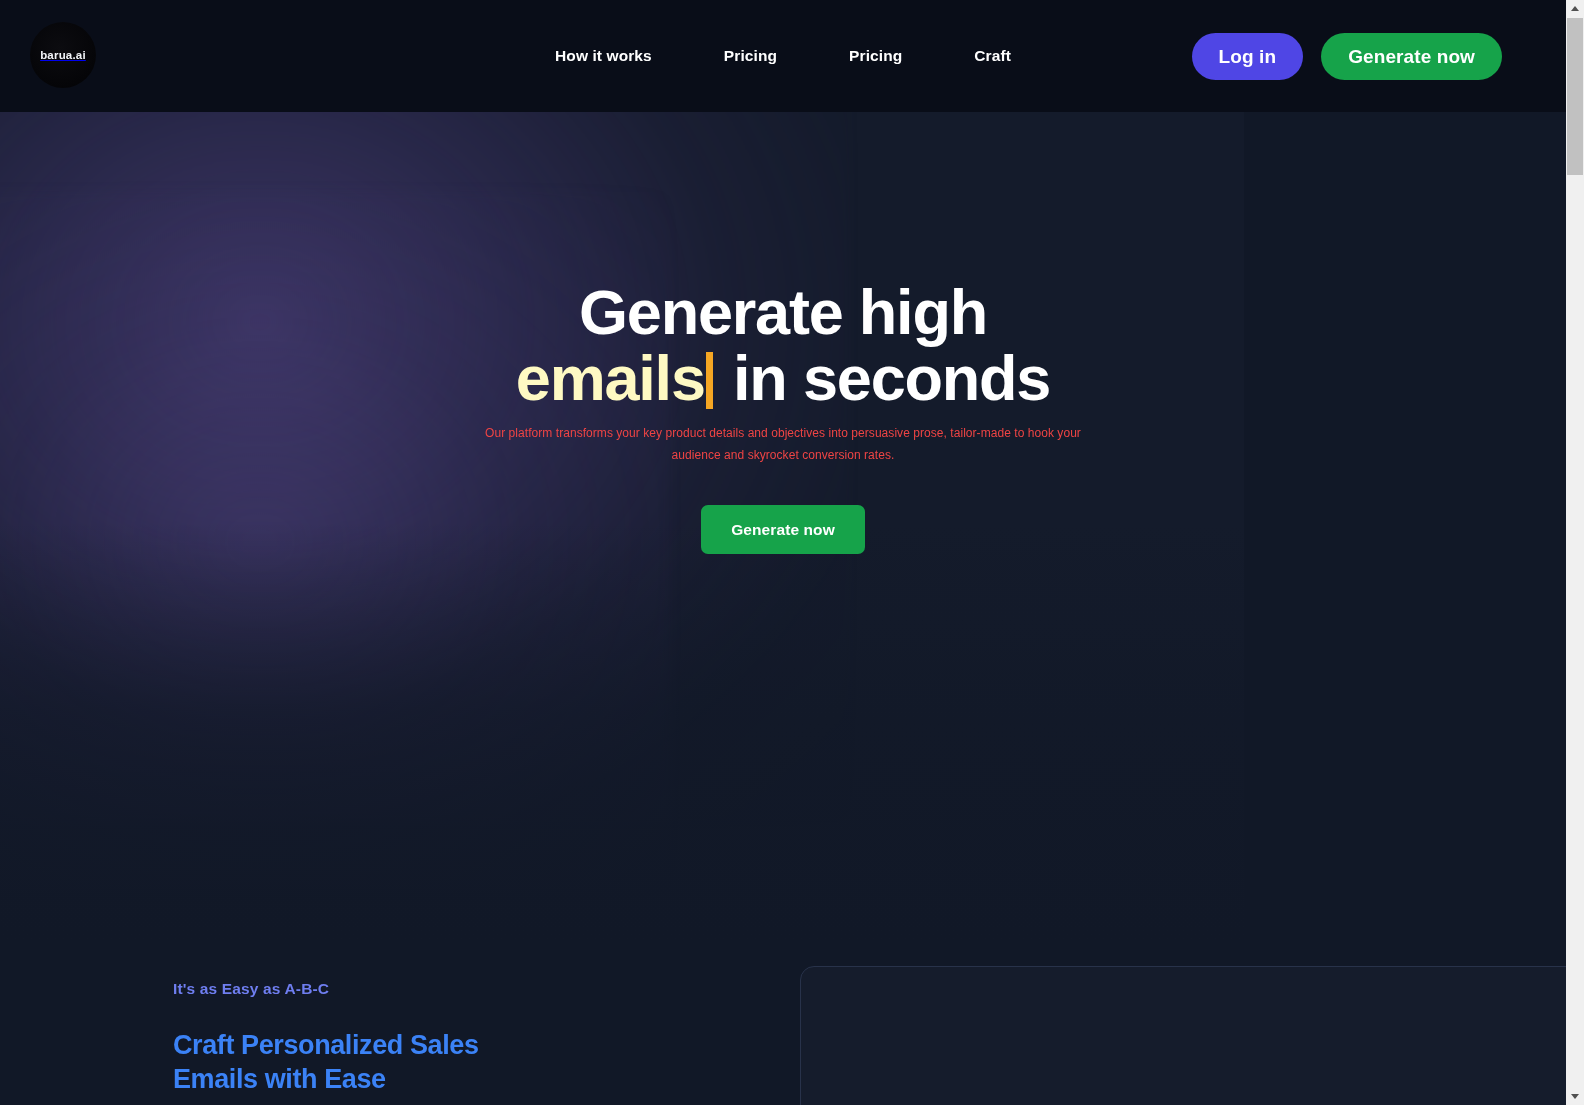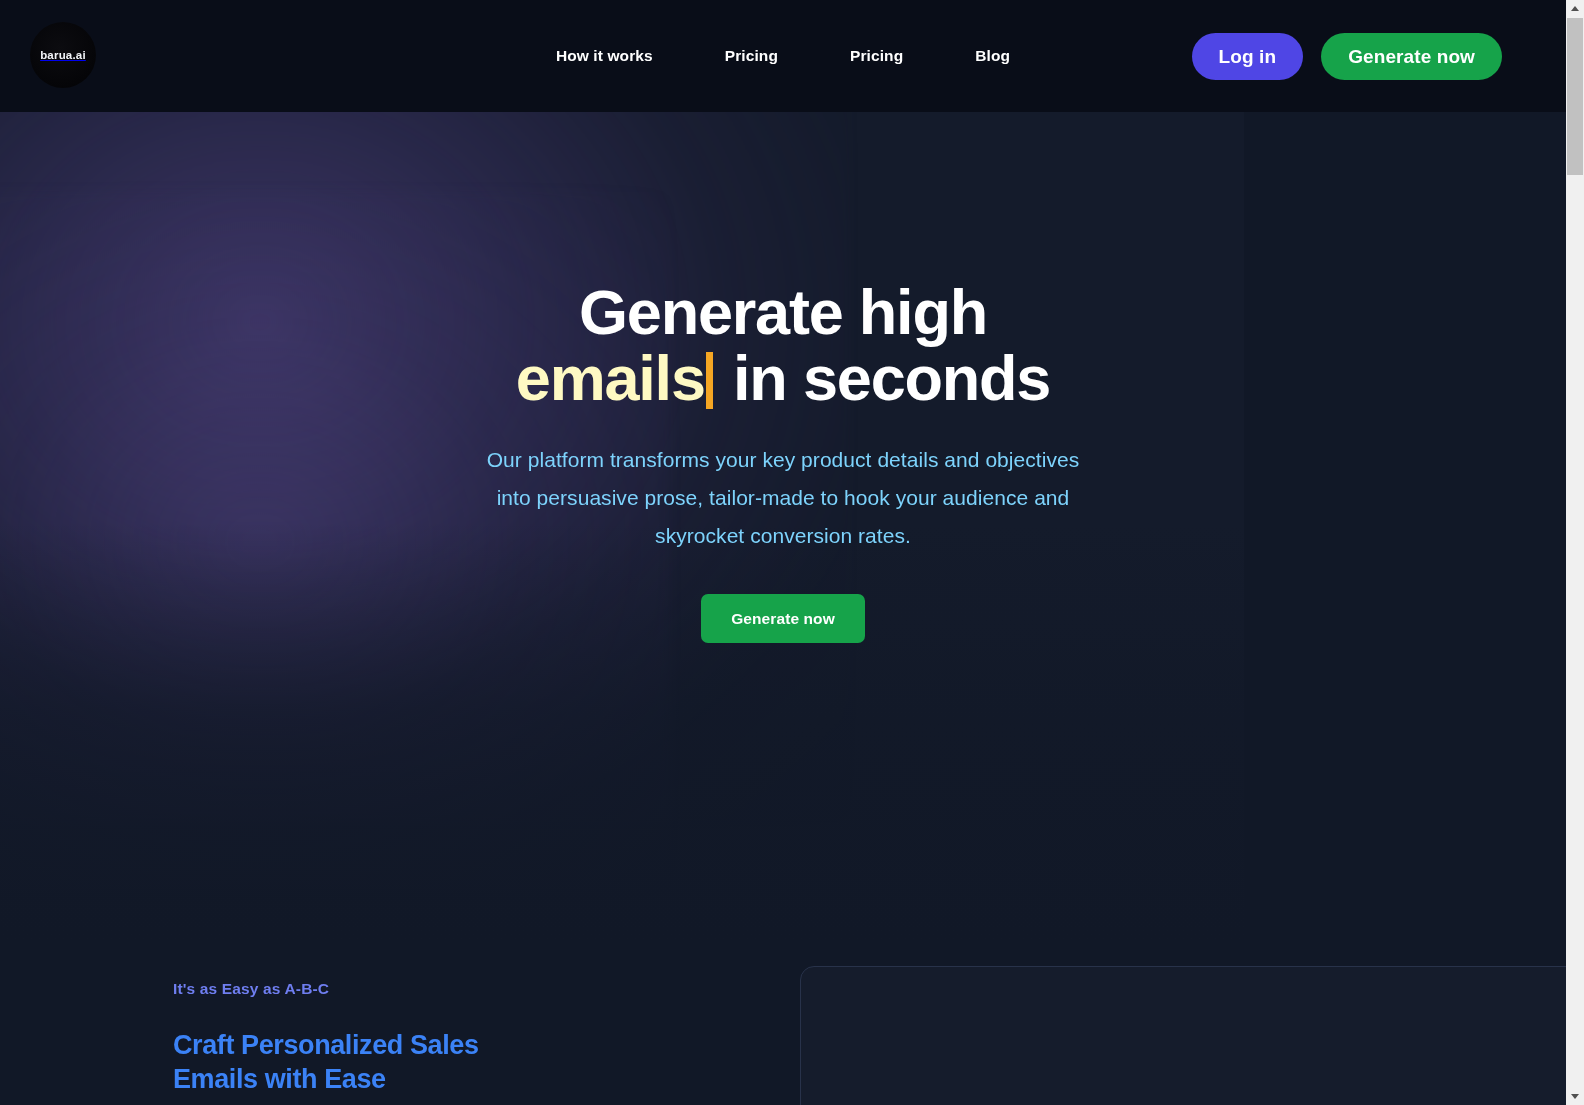--- a/index.html
+++ b/index.html
@@ -162,24 +162,24 @@
   #headline .hl-caret {
     display: inline-block;
     width: 7px;
     height: 57px;
     background: #f5a623;
     vertical-align: -9px;
     margin: 0 4px 0 1px;
   }
 
   #subhead {
-    margin: 30px auto 0;
+    margin: 12px auto 0;
     width: 600px;
-    color: #7dd3fc;
-    font-size: 21px;
+    color: #ef4444;
+    font-size: 12px;
     font-weight: 400;
     line-height: 1.82;
     letter-spacing: 0.05px;
   }
 
   #hero-cta {
     margin-top: 38px;
     background: #16a34a;
     color: #ffffff;
     border: none;
@@ -279,21 +279,21 @@
     <header id="header">
 
       <a id="logo" href="#">
         <span class="logo-text">barua.ai</span>
       </a>
 
       <nav id="nav">
         <a href="#">How it works</a>
         <a href="#">Pricing</a>
         <a href="#">Pricing</a>
-        <a href="#">Blog</a>
+        <a href="#">Craft</a>
       </nav>
 
       <div id="header-actions">
         <button class="pill pill-login">Log in</button>
         <button class="pill pill-generate">Generate now</button>
       </div>
 
     </header>
 
     <section id="hero">

